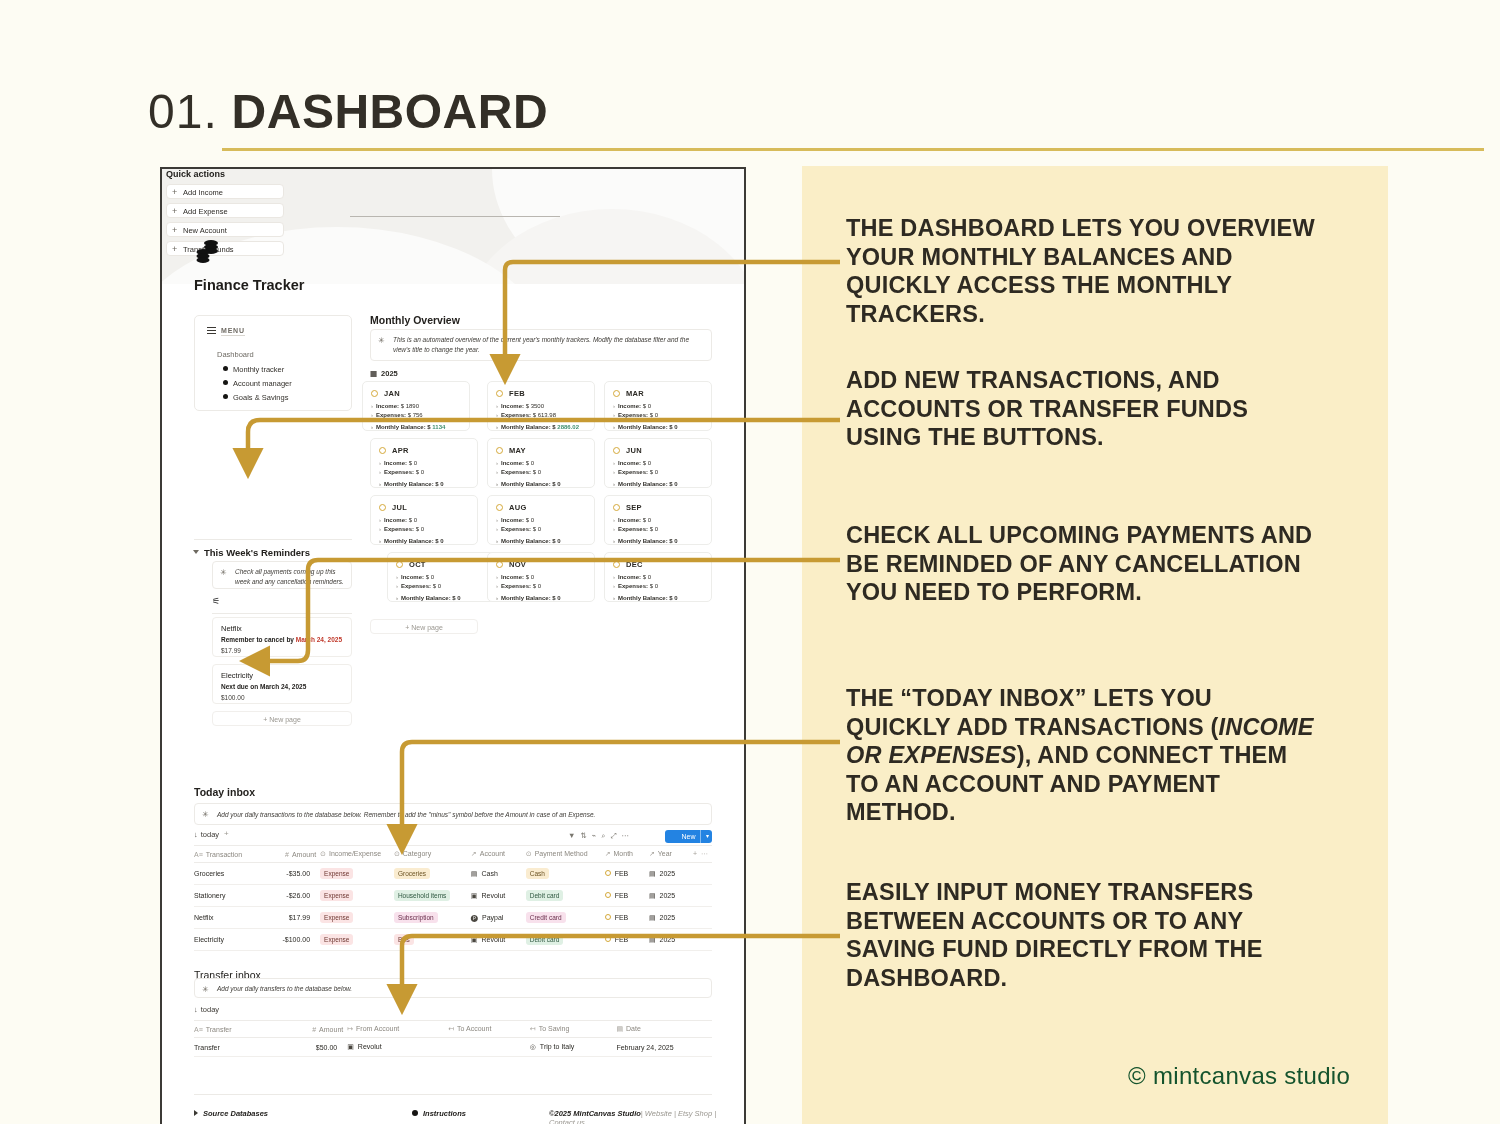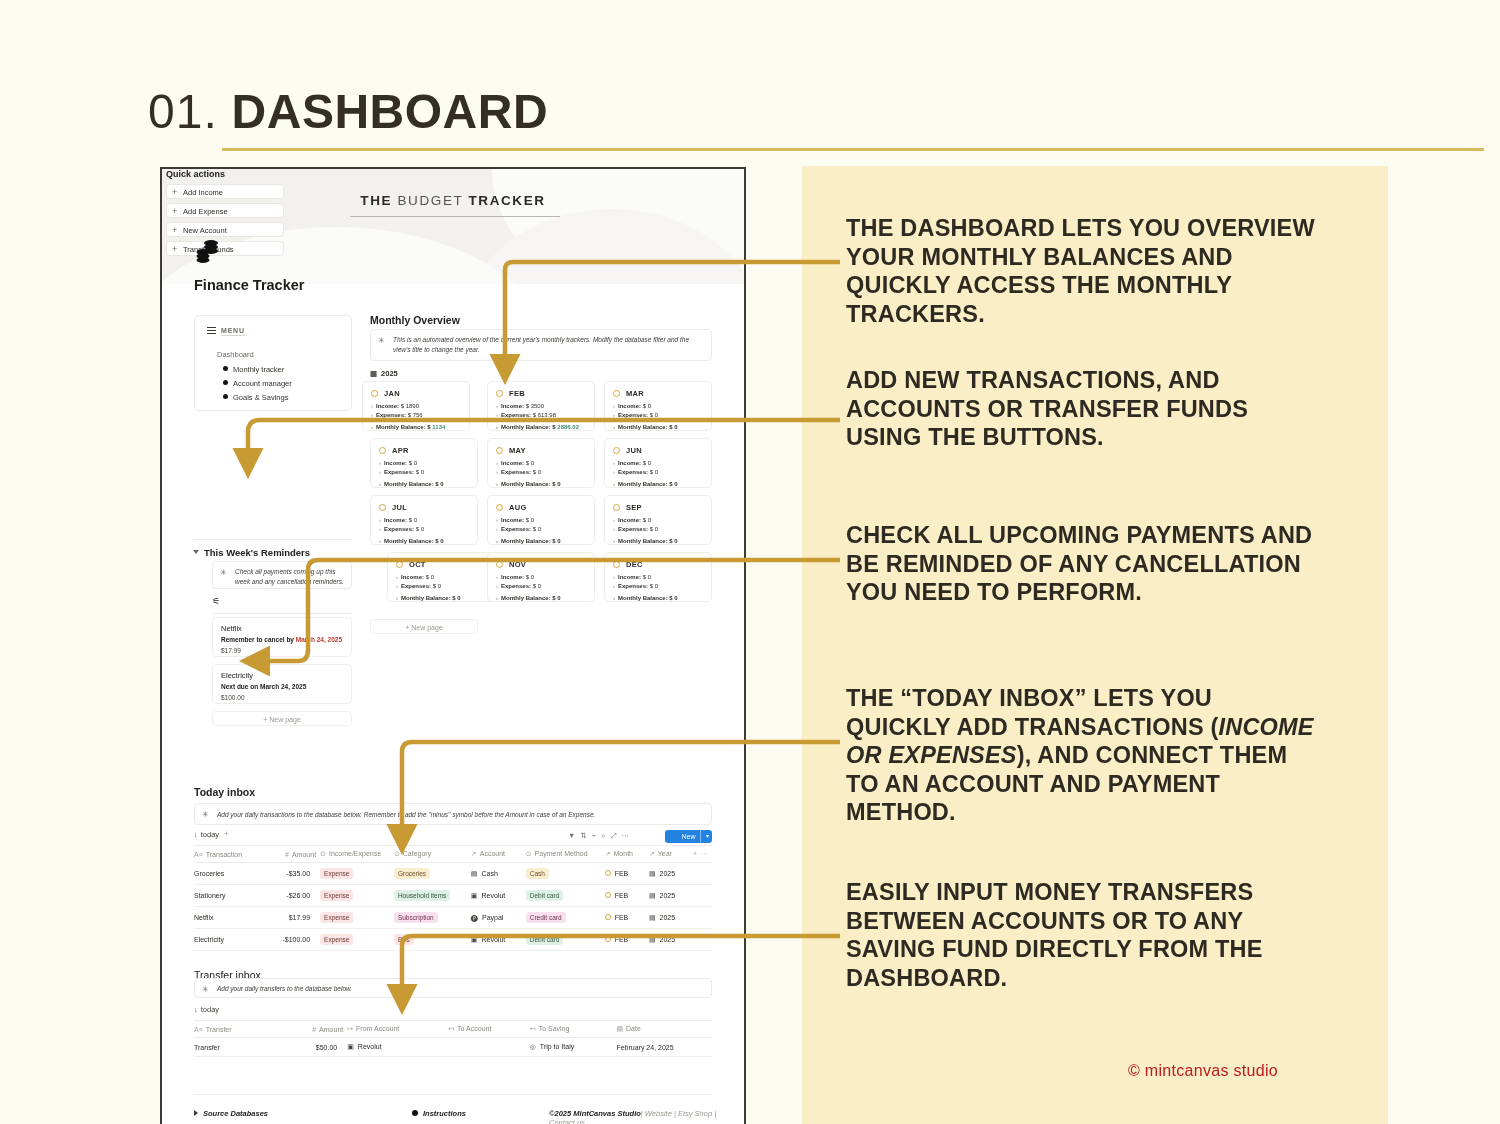--- a/index.html
+++ b/index.html
@@ -33,21 +33,21 @@
     text-transform:uppercase;
   }
   .annotation em{font-style:italic;}
   #ann-1{left:846px;top:202px;width:470px;margin-top:12px;}
   #ann-2{left:846px;top:366px;width:470px;}
   #ann-3{left:846px;top:521px;width:470px;}
   #ann-4{left:846px;top:684px;width:470px;}
   #ann-5{left:846px;top:878px;width:478px;}
   #credit{
     position:absolute;left:1128px;top:1062px;
-    font-size:16px;color:#b91c1c;font-weight:400;letter-spacing:.3px;
+    font-size:24px;color:#14532d;font-weight:400;letter-spacing:.3px;
   }
   
   #mockup{
     position:absolute;left:160px;top:167px;width:586px;height:957px;
     background:#ffffff;
     border:2px solid #3c3a36;
     border-bottom:none;
     overflow:hidden;
     box-sizing:border-box;
   }
@@ -271,21 +271,20 @@
 <div class="annotation" id="ann-5">EASILY INPUT MONEY TRANSFERS BETWEEN ACCOUNTS OR TO ANY SAVING FUND DIRECTLY FROM THE DASHBOARD.</div>
 <div id="credit">© mintcanvas studio</div>
 
 <div id="mockup">
 
   <div id="cover">
     <div class="swoosh2"></div>
     <div class="swoosh3"></div>
     <div class="swoosh1"></div>
   </div>
-  <div id="brand"><b>THE</b> <span class="mid">BUDGET</span> <b>TRACKER</b></div>
   <div id="brand-rule"></div>
 
   <div id="logo">
     <svg width="26" height="24" viewBox="0 0 26 24" aria-hidden="true">
       <ellipse cx="15" cy="4" rx="7" ry="3" fill="#111"></ellipse>
       <ellipse cx="15" cy="8" rx="7" ry="3" fill="#111"></ellipse>
       <ellipse cx="15" cy="12" rx="7" ry="3" fill="#111"></ellipse>
       <ellipse cx="7" cy="13" rx="6.5" ry="3" fill="#111"></ellipse>
       <ellipse cx="7" cy="17" rx="6.5" ry="3" fill="#111"></ellipse>
       <ellipse cx="7" cy="21" rx="6.5" ry="3" fill="#111"></ellipse>

